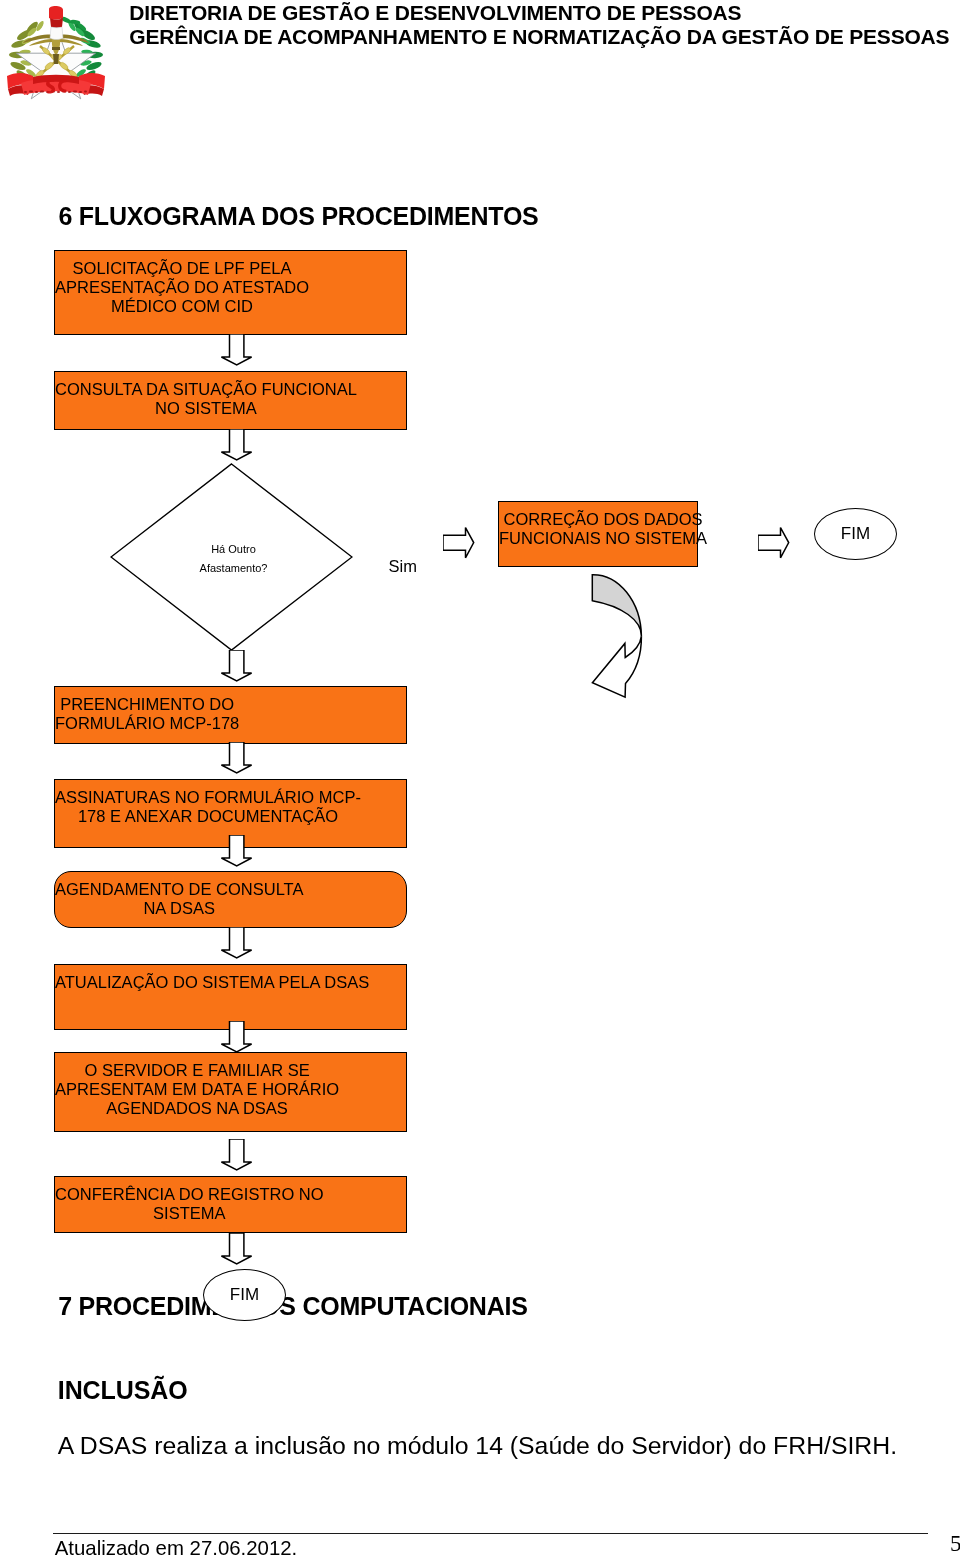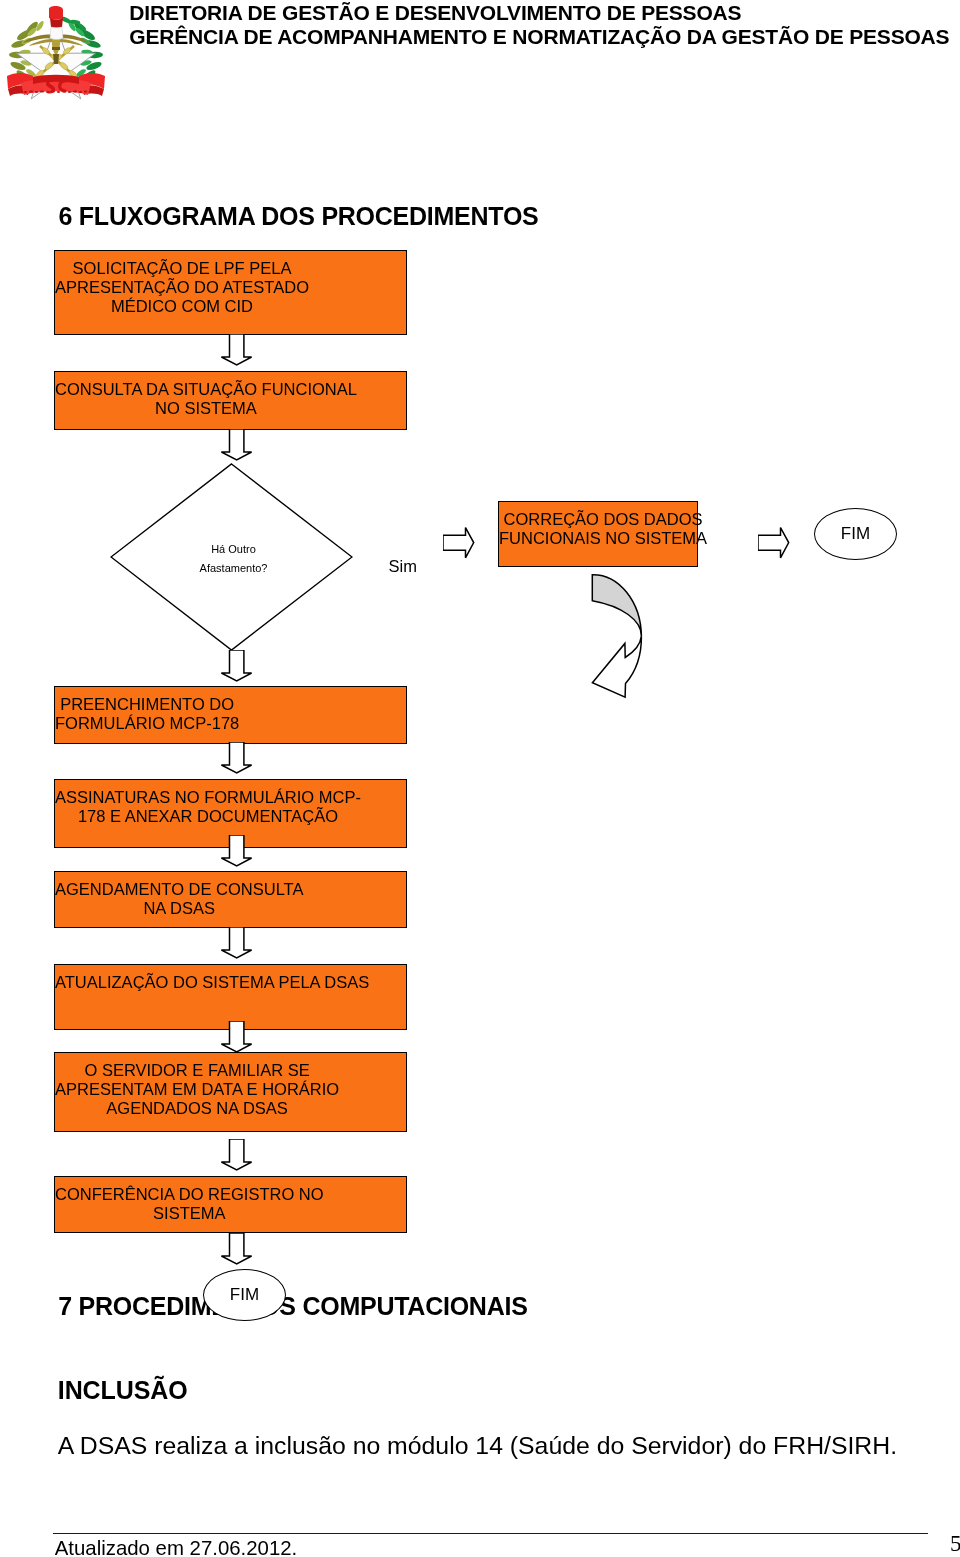--- a/index.html
+++ b/index.html
@@ -24,21 +24,21 @@
   .fbox{border:1.5px solid #000;box-sizing:border-box;background:#f97316;
         display:flex;align-items:flex-start;text-align:center;
         left:54px;width:353px;padding-top:8px;}
   .fbox > span{font-size:16.5px;line-height:19px;display:block;}
   .ln{display:block;white-space:nowrap;}
   #b1{top:250px;height:85px;}
   #b2{top:371px;height:59px;}
   #b3{left:498px;width:200px;top:501px;height:66px;}
   #b4{top:686px;height:58px;}
   #b5{top:779px;height:69px;}
-  #b6{top:871px;height:57px;}
+  #b6{top:871px;height:57px;border-radius:17px;}
   #b7{top:964px;height:66px;}
   #b8{top:1052px;height:80px;}
   #b9{top:1176px;height:57px;}
 
   
   .ar{fill:#fff;stroke:#000;stroke-width:1.5;stroke-linejoin:miter;}
   .dm{fill:#fff;stroke:#000;stroke-width:1.4;stroke-linejoin:miter;}
   #a1{left:220px;top:334px;}
   #a2{left:220px;top:428.5px;}
   #dmd{left:110px;top:463px;}

